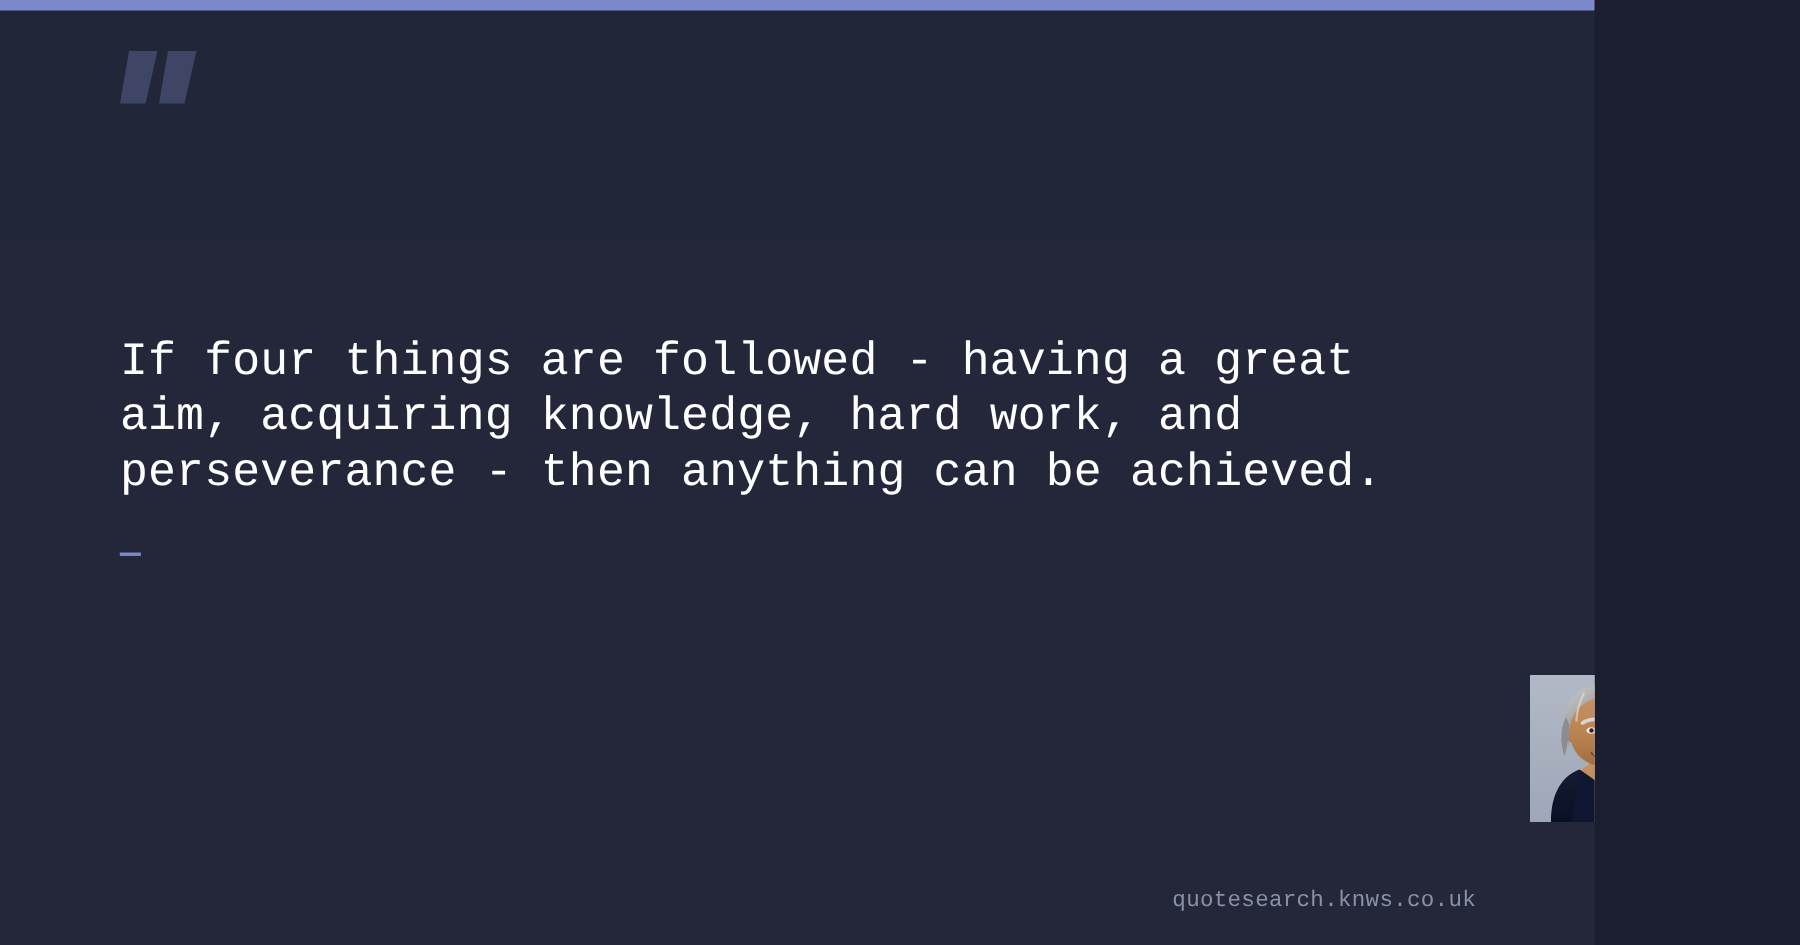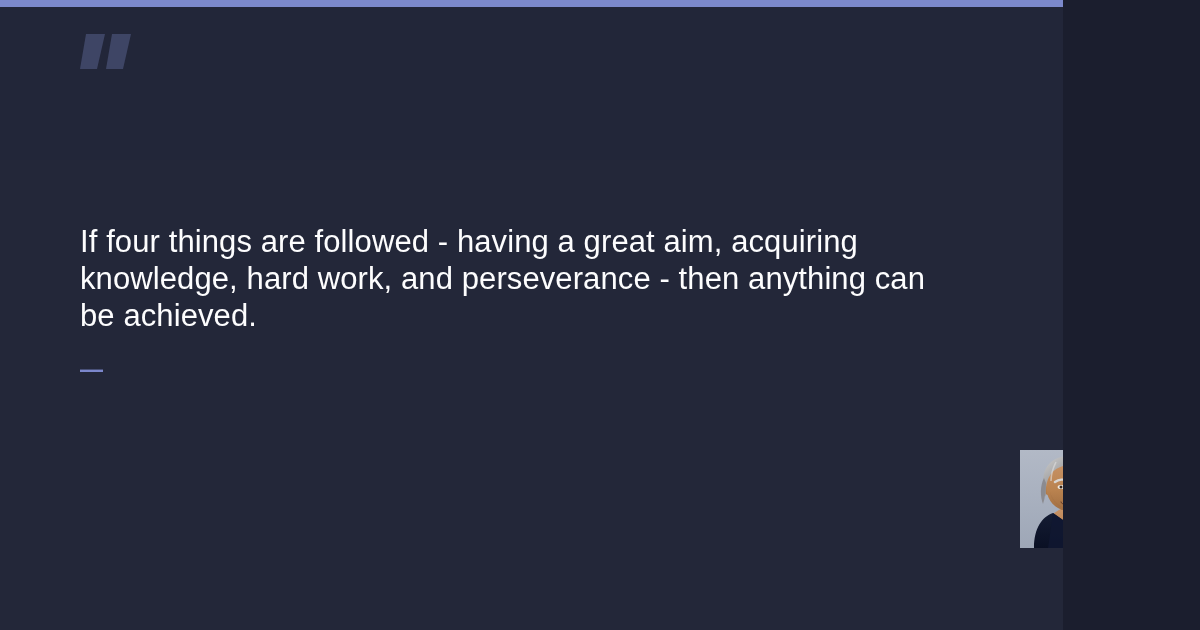--- a/index.html
+++ b/index.html
@@ -7,21 +7,21 @@
     padding: 0;
     background: #1b1e2e;
   }
 
   #quote-card {
     position: relative;
     width: 1063px;
     height: 630px;
     overflow: hidden;
     background: #222639;
-    font-family: Liberation Sans, sans-serif;
+    font-family: Liberation Mono, monospace;
     -webkit-font-smoothing: antialiased;
   }
 
   
   #bg-lower-band {
     position: absolute;
     left: 0;
     top: 160px;
     width: 1200px;
     height: 470px;
@@ -187,14 +187,15 @@
 
       <path d="M50 39 L47.5 47 C48.5 48.3 51.5 48.3 52.5 47 Z" fill="#a9743f" opacity="0.75"></path>
 
       <path d="M41 52 C45 56 55 56 59 52 C55 54.6 45 54.6 41 52 Z" fill="#f4efe6"></path>
       <path d="M41 52 C45 57 55 57 59 52" stroke="#70452a" stroke-width="1.2" fill="none" stroke-linecap="round"></path>
 
       <path d="M30 42 C32 52 40 59 50 60 C60 59 68 52 70 42 C66 54 59 58 50 58 C41 58 34 54 30 42 Z" fill="#97663a" opacity="0.25"></path>
     </svg>
   </div>
 
+  <div id="source-watermark">quotesearch.knws.co.uk</div>
 
 </div>
 
 </body></html>

